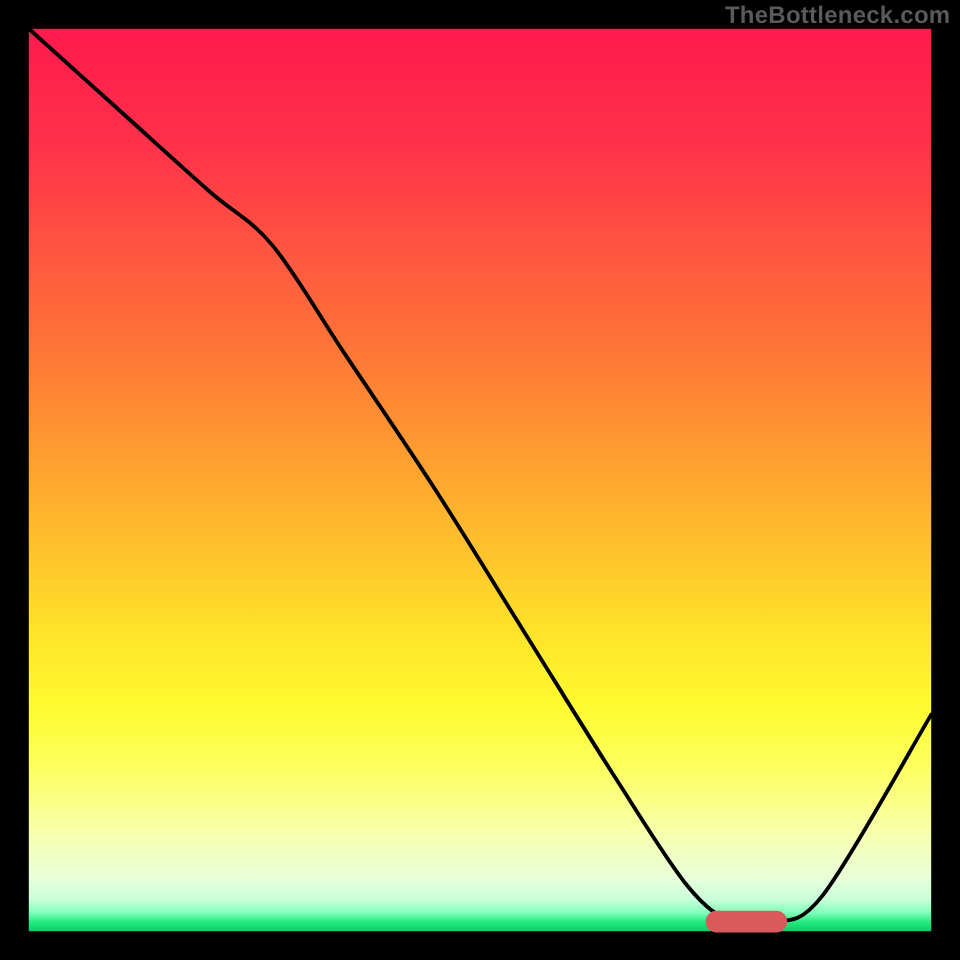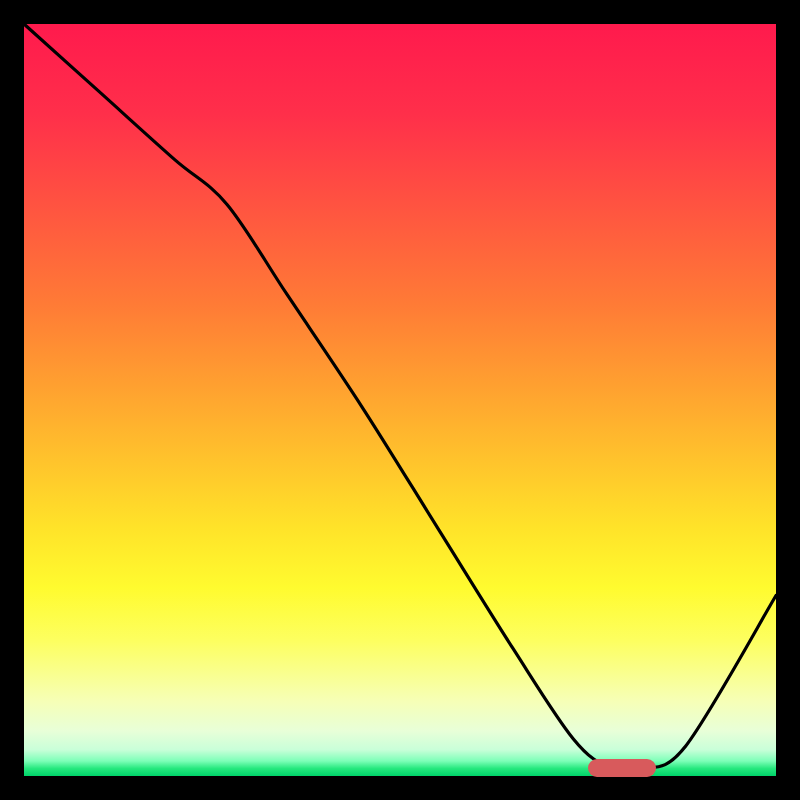--- a/index.html
+++ b/index.html
@@ -62,20 +62,21 @@
     height: 18px;
     border-radius: 9px;
     background: #d85a5c;
   }
 </style>
 </head>
 <body>
 
 <div class="frame">
 
+  <div class="watermark">TheBottleneck.com</div>
 
   <div class="plot">
 
     <svg class="curve" viewBox="0 0 752 752" preserveAspectRatio="none">
       <path id="curve-path" fill="none" stroke="#000" stroke-width="3.2" stroke-linejoin="round" stroke-linecap="round" d="M 0 0 C 12.533333333333333 11.279999999999992, 50.13333333333334 45.11999999999995, 75.2 67.67999999999995 C 100.26666666666667 90.23999999999995, 129.09333333333333 116.56, 150.4 135.36 C 171.70666666666668 154.16000000000003, 184.24 157.92000000000002, 203.04000000000002 180.48000000000002 C 221.84000000000003 203.04000000000002, 240.64 236.87999999999997, 263.2 270.71999999999997 C 285.76 304.55999999999995, 313.33333333333337 344.66666666666663, 338.40000000000003 383.52 C 363.4666666666667 422.37333333333333, 388.53333333333336 463.7333333333333, 413.6 503.84 C 438.6666666666667 543.9466666666666, 466.24 589.0666666666666, 488.8 624.16 C 511.36 659.2533333333333, 532.6666666666667 694.3466666666666, 548.96 714.4 C 565.2533333333333 734.4533333333334, 575.2800000000001 739.4666666666667, 586.5600000000001 744.48 C 597.84 749.4933333333333, 604.1066666666667 748.24, 616.64 744.48 C 629.1733333333333 740.72, 639.2 750.7466666666667, 661.76 721.92 C 684.3199999999999 693.0933333333332, 736.96 596.5866666666666, 752 571.52"></path>
     </svg>
 
     <div id="opt-marker" class="marker" style="left: 564px; width: 67.68px; top: 735.48px; background: rgb(216, 90, 92);"></div>
 
   </div>

